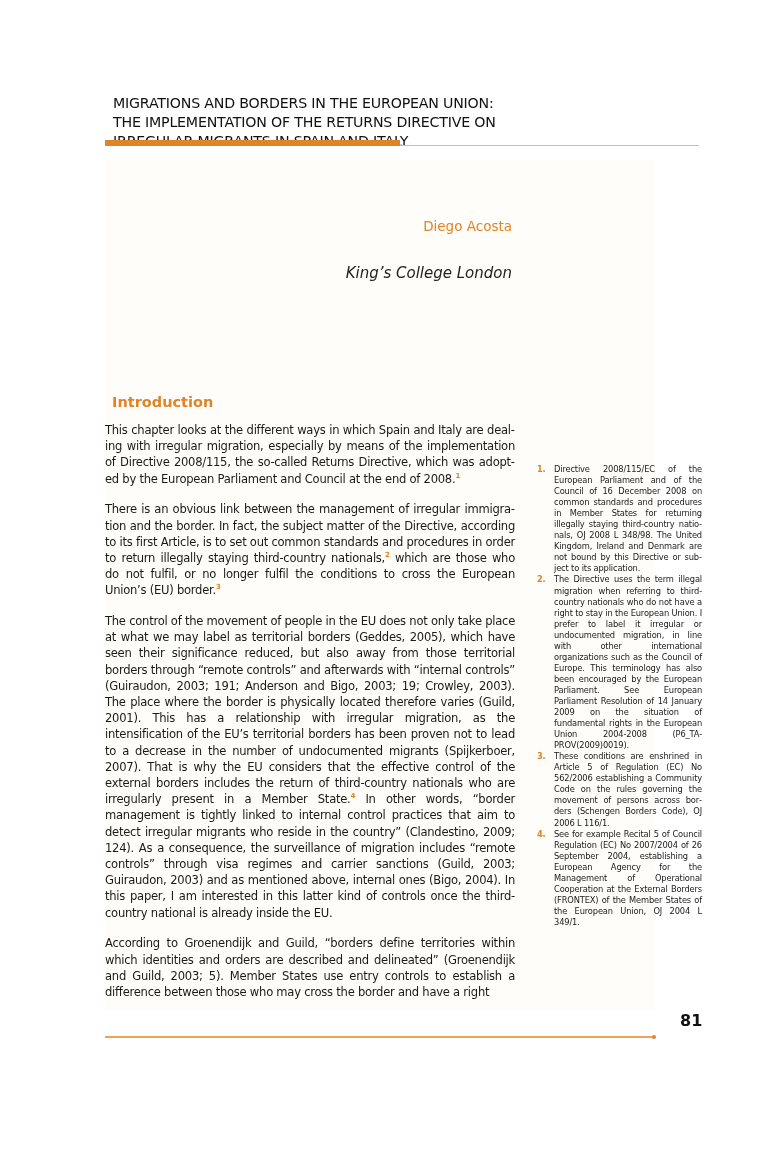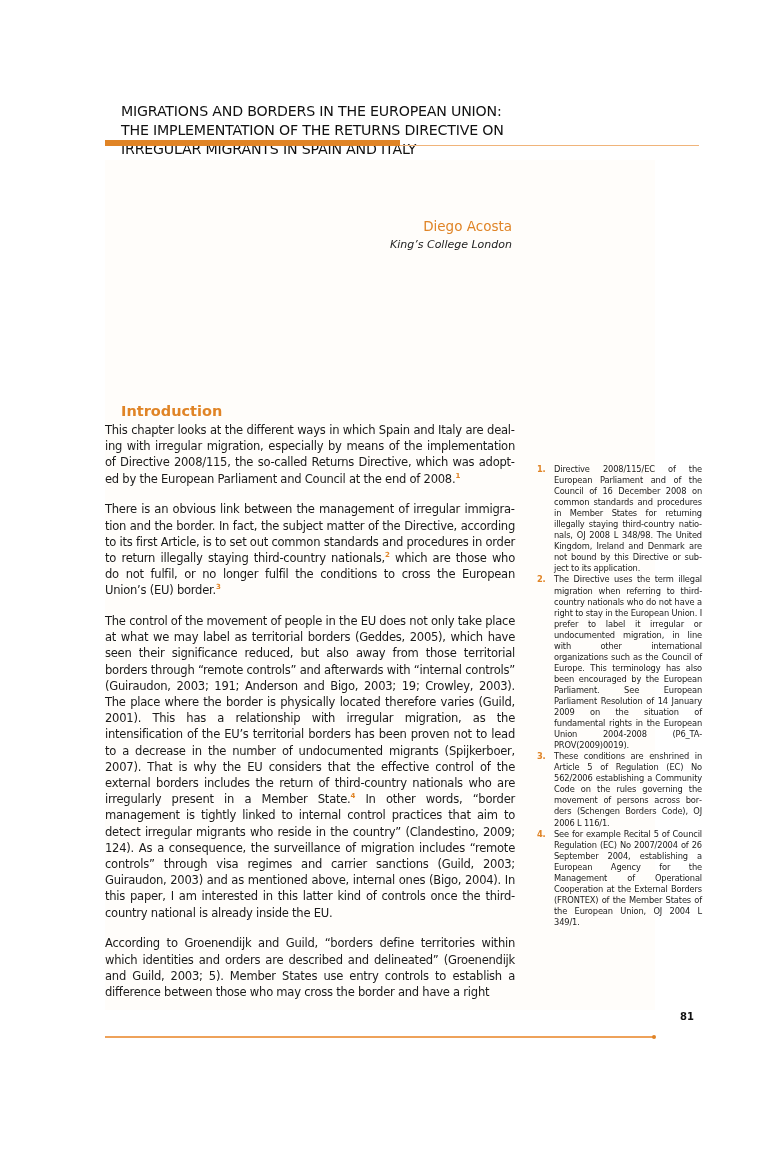--- a/index.html
+++ b/index.html
@@ -8,43 +8,43 @@
     overflow: hidden; color: #1a1a1a;
     font-family: "DejaVu Sans", sans-serif;
   }
   .page-tint {
     position: absolute; left: 105px; top: 160px; width: 550px; height: 850px;
     background: #fffdfa;
   }
   .chapter-title {
     position: absolute; left: 105px; top: 86px; width: 560px;
     font-family: "DejaVu Sans", sans-serif; font-size: 14.2px; line-height: 19px;
-    color: #111; letter-spacing: -0.2px; margin: 16px; font-weight: normal;
+    color: #111; letter-spacing: -0.2px; margin: 8px; font-weight: normal;
   }
   .title-rule-thin {
     position: absolute; left: 105px; top: 145px; width: 594px; height: 1px;
     background: #f0b47a;
   }
   .title-rule-thick {
     position: absolute; left: 105px; top: 140px; width: 295px; height: 6px;
     background: #e08426;
   }
   .author {
     position: absolute; right: 256px; top: 218px;
     font-size: 13.5px; font-weight: normal; color: #e08426; text-align: right;
     font-family: "DejaVu Sans", sans-serif;
   }
   .affiliation {
-    position: absolute; right: 256px; top: 238px;
-    font-size: 11px; font-style: italic; color: #222; text-align: right;
+    position: absolute; right: 256px; top: 264px;
+    font-size: 15px; font-style: italic; color: #222; text-align: right;
     font-family: "DejaVu Sans", sans-serif;
   }
   .section-heading {
     position: absolute; left: 105px; top: 387px;
-    font-size: 14.5px; font-weight: bold; color: #e08426; margin: 16px;
+    font-size: 14.5px; font-weight: bold; color: #e08426; margin: 7px;
     font-family: "DejaVu Sans", sans-serif;
   }
   .body-text {
     position: absolute; left: 105px; top: 422px; width: 410px;
     font-size: 11.55px; line-height: 16.2px; text-align: justify;
     color: #1a1a1a; font-family: "DejaVu Sans", sans-serif; letter-spacing: -0.25px;
   }
   .body-text p { margin: 0 0 14.5px 0; hyphens: auto; }
   sup.fnref { color: #e08426; font-size: 7px; font-weight: bold; line-height: 0; }
   .footnotes {
@@ -59,21 +59,21 @@
   .bottom-rule {
     position: absolute; left: 105px; top: 1036px; width: 548px; height: 1.5px;
     background: #eea25a;
   }
   .bottom-dot {
     position: absolute; left: 652px; top: 1035px; width: 4px; height: 4px;
     border-radius: 50%; background: #e08426;
   }
   .page-number {
     position: absolute; left: 680px; top: 1011px;
-    font-size: 10px; font-weight: bold; color: #111;
+    font-size: 16px; font-weight: bold; color: #111;
     font-family: "DejaVu Sans", sans-serif;
   }
 </style>
 </head>
 <body>
 
 <div class="page-tint"></div>
 
 <h1 class="chapter-title">
   <span>MIGRATIONS AND BORDERS IN THE EUROPEAN UNION:</span><br>

